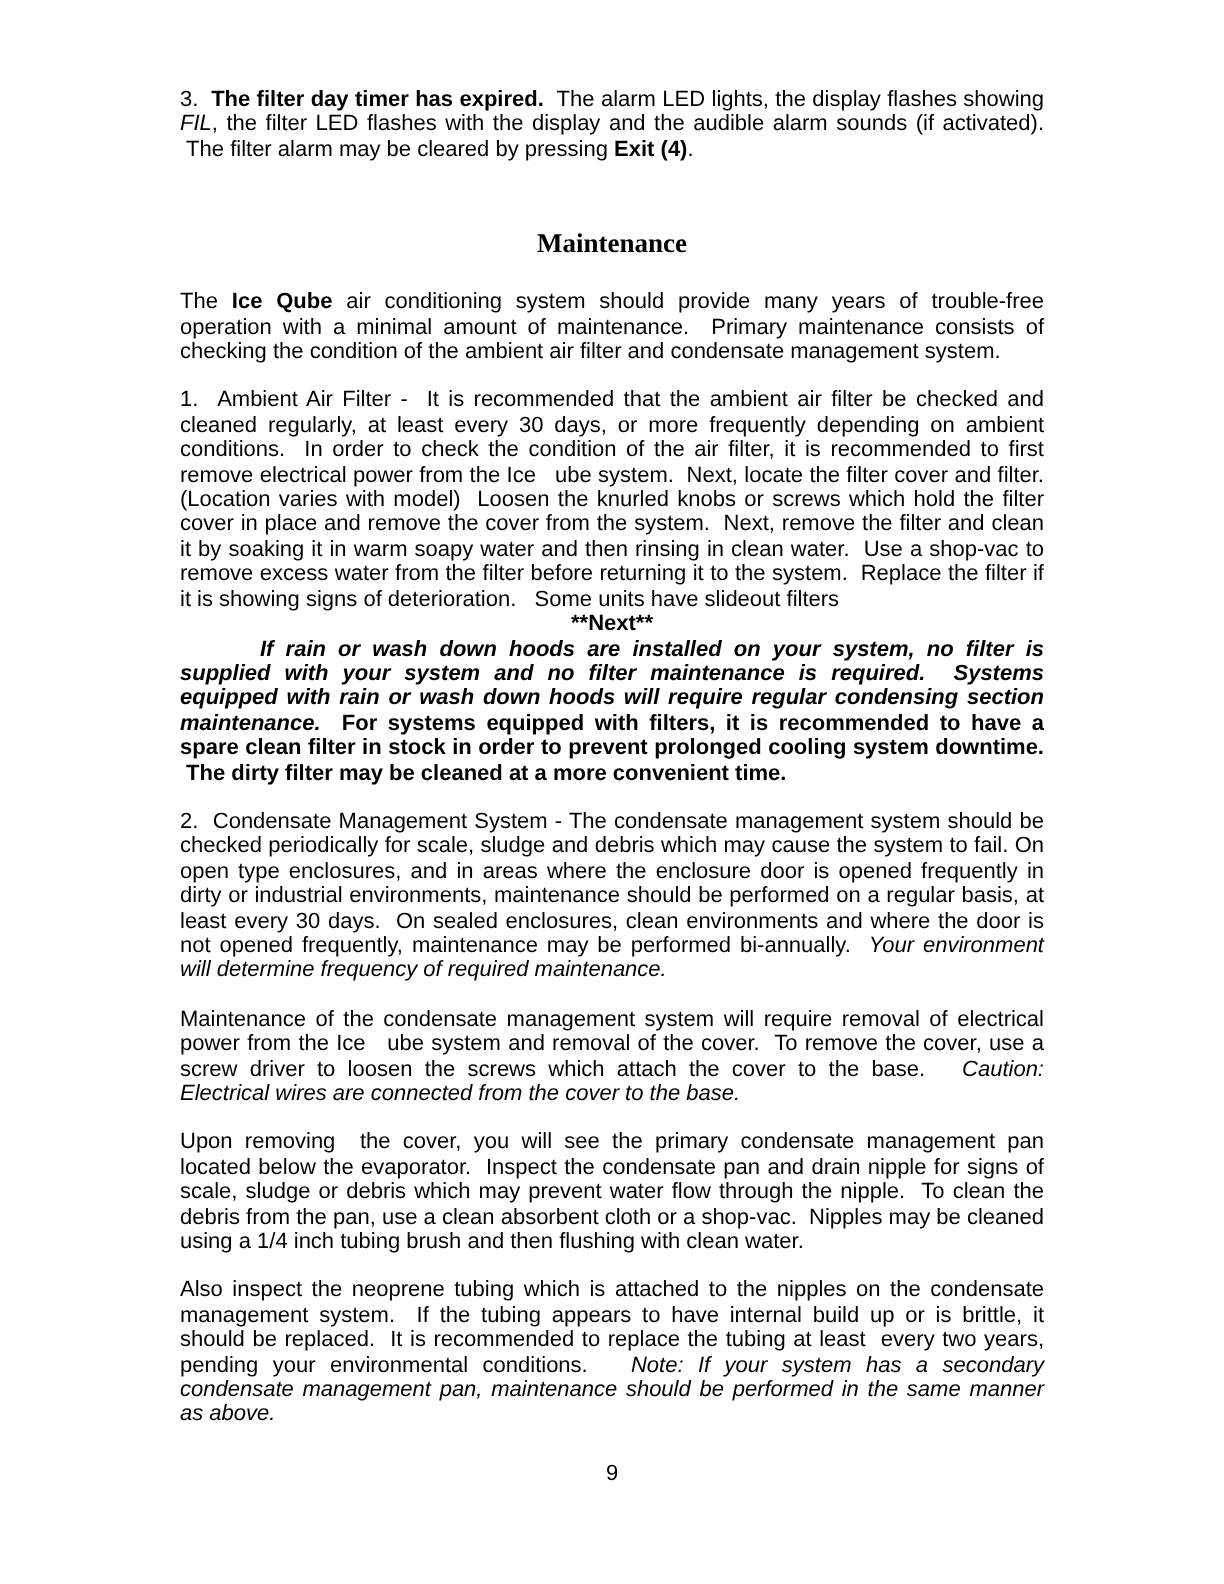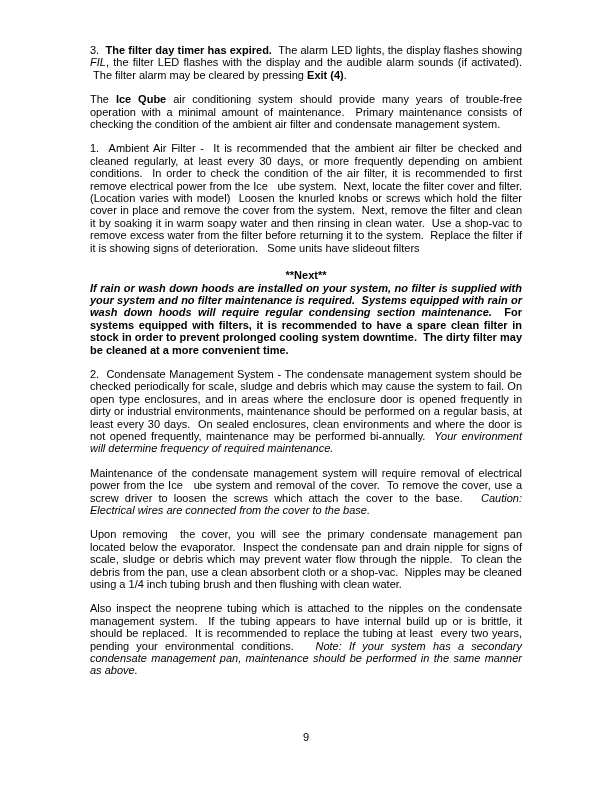--- a/index.html
+++ b/index.html
@@ -23,54 +23,55 @@
     top: 44px;
     left: 90px;
     width: 432px;
   }
   .content p {
     margin: 0 0 12px 0;
     text-align: justify;
   }
   
   p[data-name="para-ambient-air-filter"] {
-    margin-bottom: 15px;
+    margin-bottom: 0;
   }
   h1[data-name="section-heading"] {
     font-family: "Liberation Serif", serif;
     font-size: 13.5px;
     line-height: 16px;
     font-weight: bold;
     text-align: center;
     margin: 33px 0 15px 0;
   }
   .note-line {
     text-align: center;
     font-weight: bold;
     margin: 0;
   }
   .seg-normal      { font-weight: normal; font-style: normal; }
   .seg-bold        { font-weight: bold;   font-style: normal; }
   .seg-italic      { font-weight: normal; font-style: italic; }
-  .seg-bold-italic { font-weight: bold;   font-style: italic; }
+  .seg-bold-italic { font-weight: bold;   font-style: italic; margin-left: 40px; }
   .footer {
     position: absolute;
     top: 731px;
     left: 0;
     width: 612px;
     text-align: center;
     font-size: 11px;
   }
 </style>
 </head>
 <body>
 
 <div class="sheet" data-name="manual-page">
   <main class="content" data-name="document-body">
       <p data-name="para-filter-alarm"><span class="seg-normal" data-name="text-segment">3. &nbsp;</span><span class="seg-bold" data-name="text-segment">The filter day timer has expired.</span><span class="seg-normal" data-name="text-segment"> &nbsp;The alarm LED lights, the display flashes showing </span><span class="seg-italic" data-name="text-segment">FIL</span><span class="seg-normal" data-name="text-segment">, the filter LED flashes with the display and the audible alarm sounds (if activated). &nbsp;The filter alarm may be cleared by pressing </span><span class="seg-bold" data-name="text-segment">Exit (4)</span><span class="seg-normal" data-name="text-segment">.</span></p>
+      <h1 data-name="section-heading">Maintenance</h1>
       <p data-name="para-maintenance-intro"><span class="seg-normal" data-name="text-segment">The </span><span class="seg-bold" data-name="text-segment">Ice Qube</span><span class="seg-normal" data-name="text-segment"> air conditioning system should provide many years of trouble-free operation with a minimal amount of maintenance. &nbsp;Primary maintenance consists of checking the condition of the ambient air filter and condensate management system.</span></p>
       <p data-name="para-ambient-air-filter"><span class="seg-normal" data-name="text-segment">1. &nbsp;Ambient Air Filter - &nbsp;It is recommended that the ambient air filter be checked and cleaned regularly, at least every 30 days, or more frequently depending on ambient conditions. &nbsp;In order to check the condition of the air filter, it is recommended to first remove electrical power from the Ice&nbsp;&nbsp; ube system. &nbsp;Next, locate the filter cover and filter. (Location varies with model) &nbsp;Loosen the knurled knobs or screws which hold the filter cover in place and remove the cover from the system. &nbsp;Next, remove the filter and clean it by soaking it in warm soapy water and then rinsing in clean water. &nbsp;Use a shop-vac to remove excess water from the filter before returning it to the system. &nbsp;Replace the filter if it is showing signs of deterioration. &nbsp;&nbsp;Some units have slideout filters</span></p>
       <div class="note-line" data-name="note-marker">**Next**</div>
       <p data-name="para-rain-hoods-note"><span class="seg-bold-italic" data-name="text-segment">If rain or wash down hoods are installed on your system, no filter is supplied with your system and no filter maintenance is required. &nbsp;Systems equipped with rain or wash down hoods will require regular condensing section maintenance.</span><span class="seg-bold" data-name="text-segment"> &nbsp;For systems equipped with filters, it is recommended to have a spare clean filter in stock in order to prevent prolonged cooling system downtime. &nbsp;The dirty filter may be cleaned at a more convenient time.</span></p>
       <p data-name="para-condensate-management"><span class="seg-normal" data-name="text-segment">2. &nbsp;Condensate Management System - The condensate management system should be checked periodically for scale, sludge and debris which may cause the system to fail. On open type enclosures, and in areas where the enclosure door is opened frequently in dirty or industrial environments, maintenance should be performed on a regular basis, at least every 30 days. &nbsp;On sealed enclosures, clean environments and where the door is not opened frequently, maintenance may be performed bi-annually. &nbsp;</span><span class="seg-italic" data-name="text-segment">Your environment will determine frequency of required maintenance.</span></p>
       <p data-name="para-cover-removal"><span class="seg-normal" data-name="text-segment">Maintenance of the condensate management system will require removal of electrical power from the Ice&nbsp;&nbsp; ube system and removal of the cover. &nbsp;To remove the cover, use a screw driver to loosen the screws which attach the cover to the base. &nbsp;&nbsp;</span><span class="seg-italic" data-name="text-segment">Caution: Electrical wires are connected from the cover to the base.</span></p>
       <p data-name="para-condensate-pan"><span class="seg-normal" data-name="text-segment">Upon removing &nbsp;the cover, you will see the primary condensate management pan located below the evaporator. &nbsp;Inspect the condensate pan and drain nipple for signs of scale, sludge or debris which may prevent water flow through the nipple. &nbsp;To clean the debris from the pan, use a clean absorbent cloth or a shop-vac. &nbsp;Nipples may be cleaned using a 1/4 inch tubing brush and then flushing with clean water.</span></p>
       <p data-name="para-neoprene-tubing"><span class="seg-normal" data-name="text-segment">Also inspect the neoprene tubing which is attached to the nipples on the condensate management system. &nbsp;If the tubing appears to have internal build up or is brittle, it should be replaced. &nbsp;It is recommended to replace the tubing at least &nbsp;every two years, pending your environmental conditions. &nbsp;&nbsp;</span><span class="seg-italic" data-name="text-segment">Note: If your system has a secondary condensate management pan, maintenance should be performed in the same manner as above.</span></p>
     </main>
   <div class="footer" data-name="page-number">9</div>

